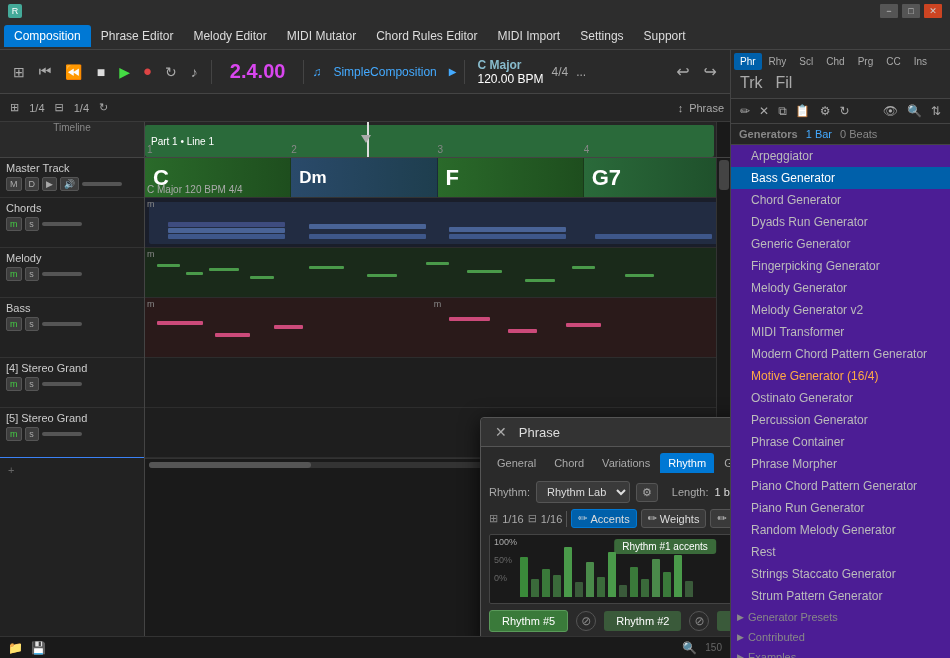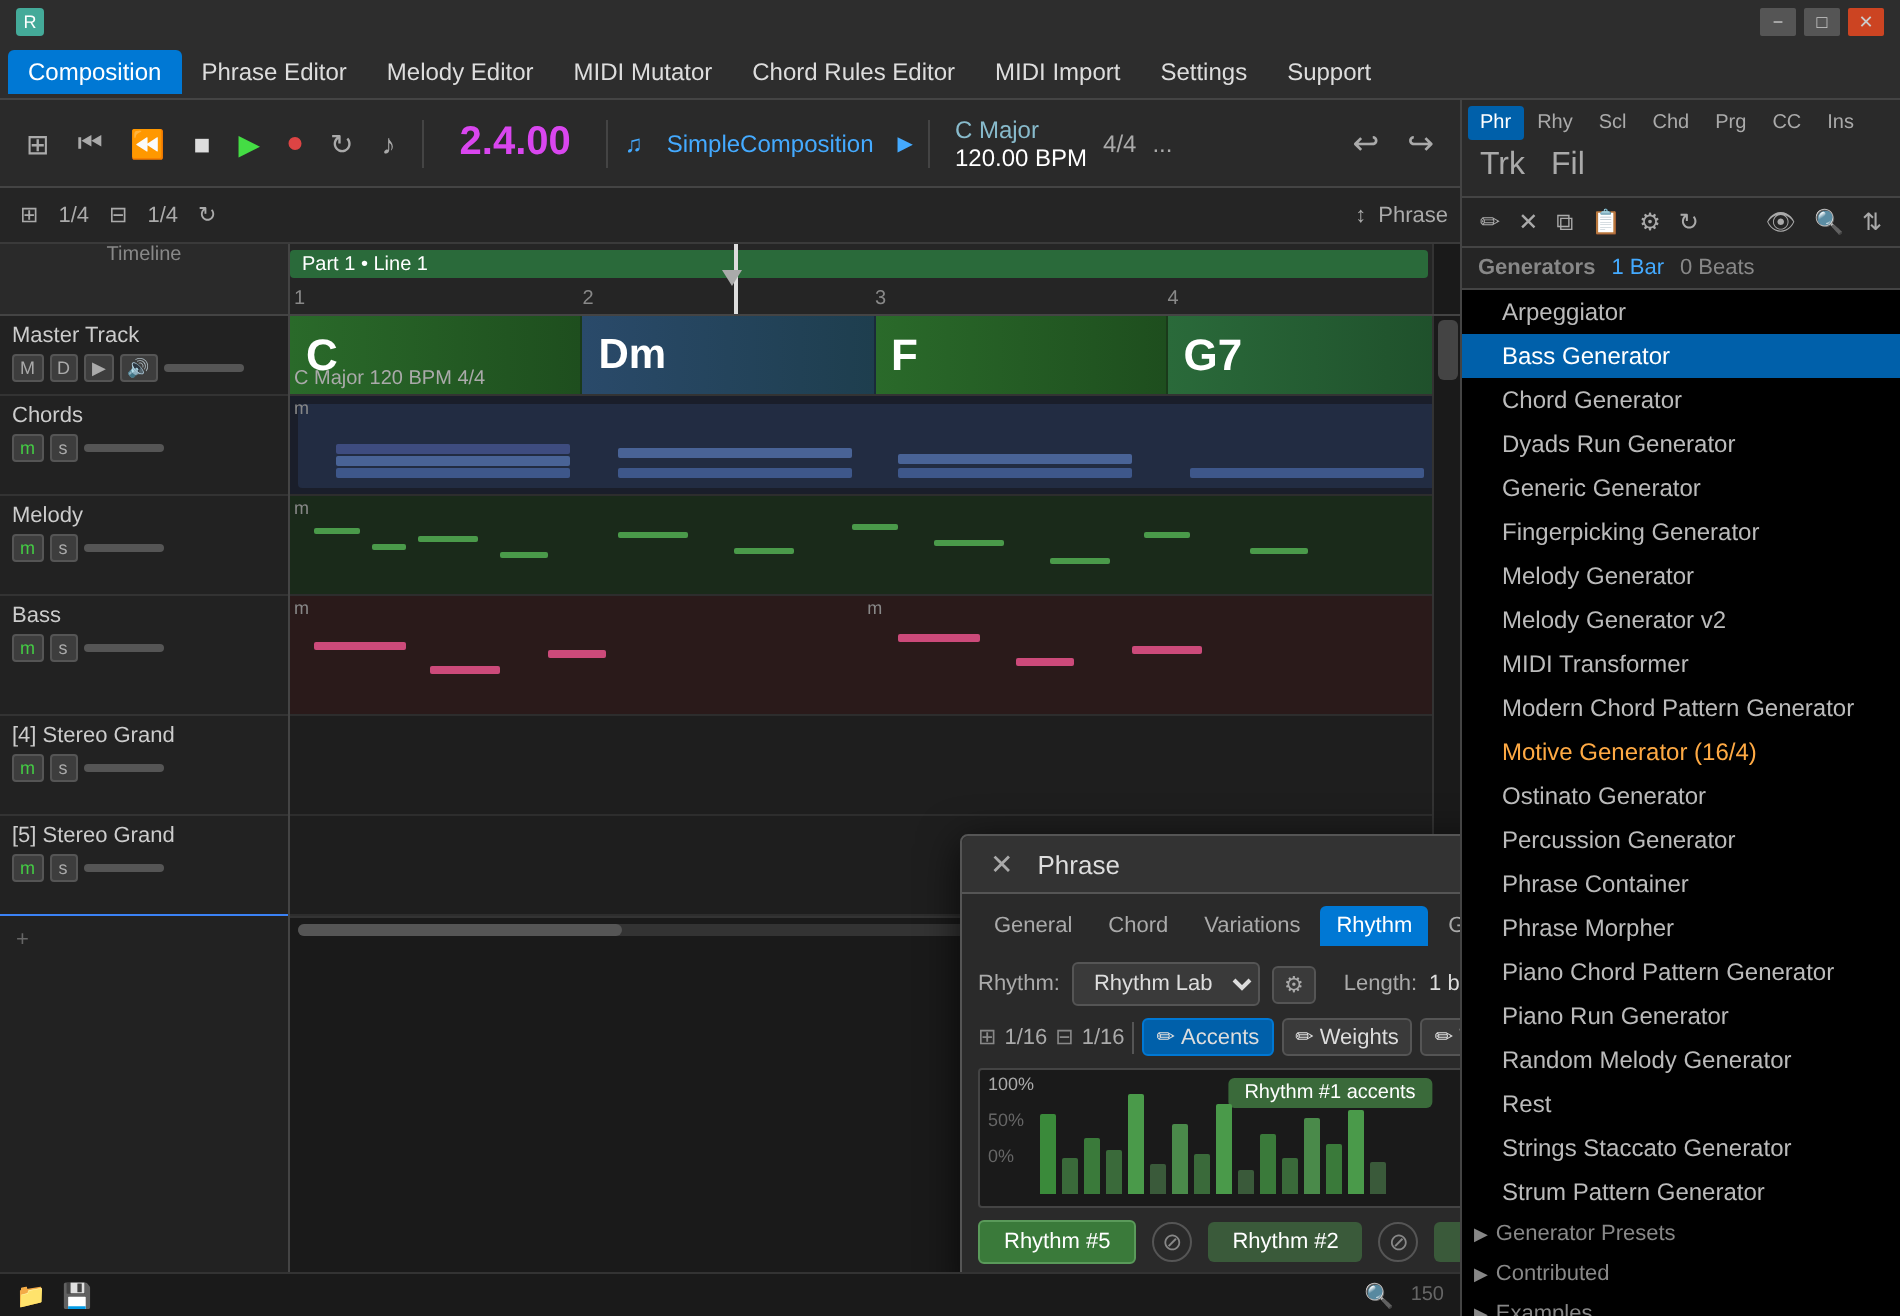--- a/index.html
+++ b/index.html
@@ -21,21 +21,21 @@
     #main { display: flex; height: calc(658px - 22px - 28px); }
 
     
     #left-panel { width: 730px; display: flex; flex-direction: column; background: #1a1a1a; }
 
     
     #toolbar { background: #2a2a2a; height: 44px; display: flex; align-items: center; padding: 0 8px; gap: 4px; border-bottom: 1px solid #444; }
     .tb-btn { background: none; border: none; color: #aaa; cursor: pointer; padding: 3px 5px; font-size: 14px; display: flex; align-items: center; justify-content: center; }
     .tb-sep { width: 1px; height: 24px; background: #444; margin: 0 4px; }
     .tb-time { color: #d946ef; font-size: 20px; font-weight: bold; margin: 0 10px; }
-    .tb-key { color: #8bc; font-size: 12px; }
+    .tb-key { color: #8bc; font-size: 12px; font-weight: bold; }
     .tb-bpm { color: white; font-size: 12px; }
     .tb-ts { color: #aaa; font-size: 12px; }
     .tb-title { color: #4af; font-size: 12px; margin: 0 8px; }
     .tb-more { color: #aaa; margin-left: 4px; }
 
     
     #track-area { display: flex; flex: 1; overflow: hidden; }
     #track-labels { width: 145px; min-width: 145px; background: #222; border-right: 1px solid #444; display: flex; flex-direction: column; }
     .track-label { padding: 4px 6px; border-bottom: 1px solid #333; display: flex; flex-direction: column; justify-content: flex-start; }
     .track-label-name { font-size: 11px; color: #ccc; margin-bottom: 3px; }
@@ -76,21 +76,21 @@
     .rt-btn.accent { background: #0060aa; border-color: #0078d4; }
 
     .rhythm-canvas { background: #1a1a1a; height: 70px; position: relative; margin-bottom: 6px; border: 1px solid #444; border-radius: 2px; overflow: hidden; }
 
     .rhythm-buttons { display: flex; gap: 8px; margin-bottom: 6px; align-items: center; }
     .rhy-btn { background: #4a8a4a; border: none; color: white; padding: 4px 12px; border-radius: 3px; font-size: 11px; cursor: pointer; }
     .rhy-btn.active { background: #3a7a3a; border: 1px solid #5a9a5a; }
     .rhy-cancel { background: none; border: 1px solid #555; color: #888; width: 20px; height: 20px; border-radius: 50%; display: flex; align-items: center; justify-content: center; cursor: pointer; font-size: 12px; }
 
     
-    #right-panel { width: 220px; background: #000000; border-left: 1px solid #444; display: flex; flex-direction: column; }
+    #right-panel { width: 220px; background: #4c1d95; border-left: 1px solid #444; display: flex; flex-direction: column; }
     .rp-tabs { background: #2a2a2a; display: flex; flex-wrap: wrap; padding: 3px; gap: 1px; border-bottom: 1px solid #444; }
     .rp-tab { padding: 3px 6px; font-size: 10px; cursor: pointer; color: #aaa; border-radius: 2px; }
     .rp-tab.active { background: #0060aa; color: white; }
     .rp-tab2 { padding: 3px 6px; font-size: 16px; cursor: pointer; color: #aaa; text-align: center; }
 
     .rp-toolbar { display: flex; align-items: center; gap: 3px; padding: 4px 6px; background: #252525; border-bottom: 1px solid #444; flex-wrap: wrap; }
     .rpt-btn { background: none; border: none; color: #aaa; cursor: pointer; font-size: 12px; padding: 1px 3px; }
 
     .gen-list { flex: 1; overflow-y: auto; }
     .gen-list::-webkit-scrollbar { width: 6px; }
@@ -244,41 +244,41 @@
         </div>
         <div class="add-track-btn">
           <span>+</span>
         </div>
       </div>
 
       <div id="track-content" style="flex:1; display:flex; flex-direction:column; overflow:hidden; position:relative;">
 
         <div class="ruler" style="position:relative; height:36px; background:#252525; border-bottom:1px solid #444;">
 
-          <div style="position:absolute; top:3px; left:0; right:16px; height:14px; background:#2a6a3a; border-radius:2px; display:flex; align-items:center; padding:0 6px;">
+          <div style="position:absolute; top:3px; left:0; right:16px; height:32px; background:#2a6a3a; border-radius:2px; display:flex; align-items:center; padding:0 6px;">
             <span style="font-size:10px; color:white;">Part 1 • Line 1</span>
           </div>
 
           <div style="position:absolute; bottom:2px; left:2px; font-size:10px; color:#888;">1</div>
           <div style="position:absolute; bottom:2px; left:25%; font-size:10px; color:#888;">2</div>
           <div style="position:absolute; bottom:2px; left:50%; font-size:10px; color:#888;">3</div>
           <div style="position:absolute; bottom:2px; left:75%; font-size:10px; color:#888;">4</div>
 
           <div style="position:absolute; bottom:0; left:38%; width:2px; height:36px; background:#ddd;"></div>
           <div style="position:absolute; bottom:14px; left:37%; width:0; height:0; border-left:5px solid transparent; border-right:5px solid transparent; border-top:8px solid #aaa;"></div>
 
           <div style="position:absolute; right:0; top:0; width:14px; height:100%; background:#1a1a1a; border-left:1px solid #333;"></div>
         </div>
 
         <div style="height:40px; position:relative; border-bottom:1px solid #333;">
           <div style="position:absolute; left:0; width:25%; height:100%; background:linear-gradient(90deg,#2a6a2a,#1e4e1e); display:flex; align-items:center; padding:0 8px; border-right:1px solid #1a3a1a;">
             <span style="font-size:22px; font-weight:bold; color:white;">C</span>
           </div>
           <div style="position:absolute; left:25%; width:25%; height:100%; background:linear-gradient(90deg,#2a4a6a,#1e3e4e); display:flex; align-items:center; padding:0 8px; border-right:1px solid #1a2a3a;">
-            <span style="font-size:21px; font-weight:bold; color:white;">Dm</span>
+            <span style="font-size:17px; font-weight:bold; color:white;">Dm</span>
           </div>
           <div style="position:absolute; left:50%; width:25%; height:100%; background:linear-gradient(90deg,#2a6a2a,#1e4e1e); display:flex; align-items:center; padding:0 8px; border-right:1px solid #1a3a1a;">
             <span style="font-size:22px; font-weight:bold; color:white;">F</span>
           </div>
           <div style="position:absolute; left:75%; width:25%; height:100%; background:linear-gradient(90deg,#2a6a3a,#1e4e2a); display:flex; align-items:center; padding:0 8px;">
             <span style="font-size:22px; font-weight:bold; color:white;">G7</span>
           </div>
 
           <div style="position:absolute; bottom:2px; left:2px; font-size:10px; color:#aaa;">C Major  120 BPM  4/4</div>
         </div>

